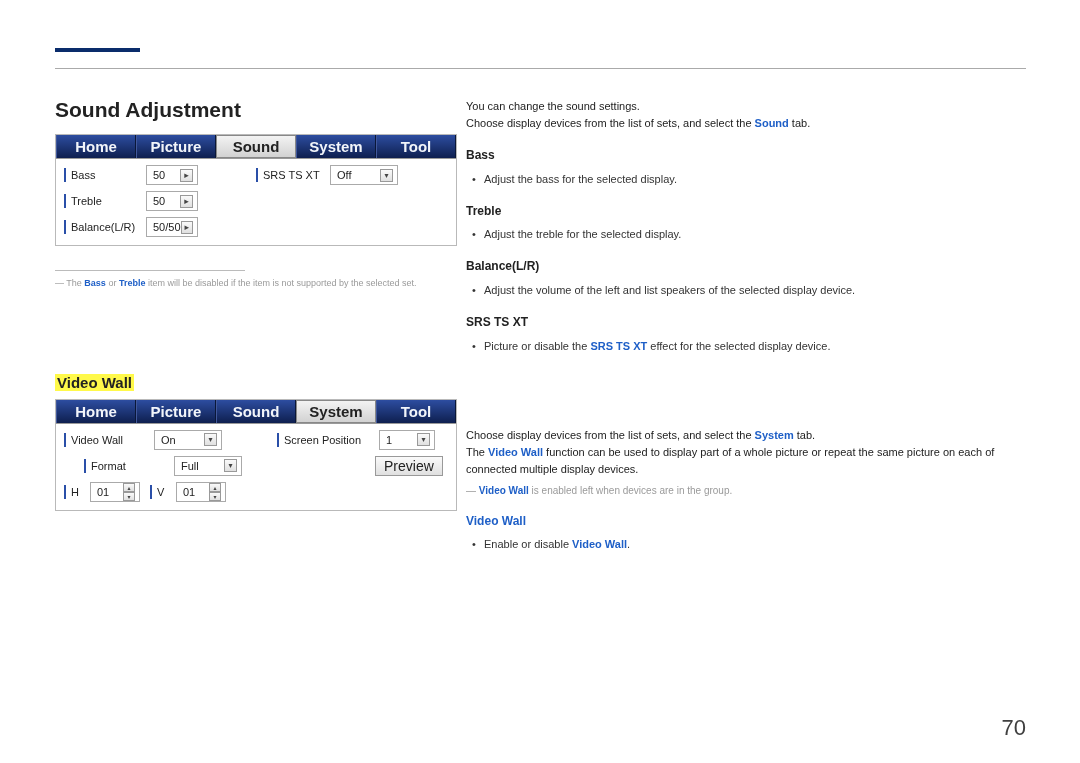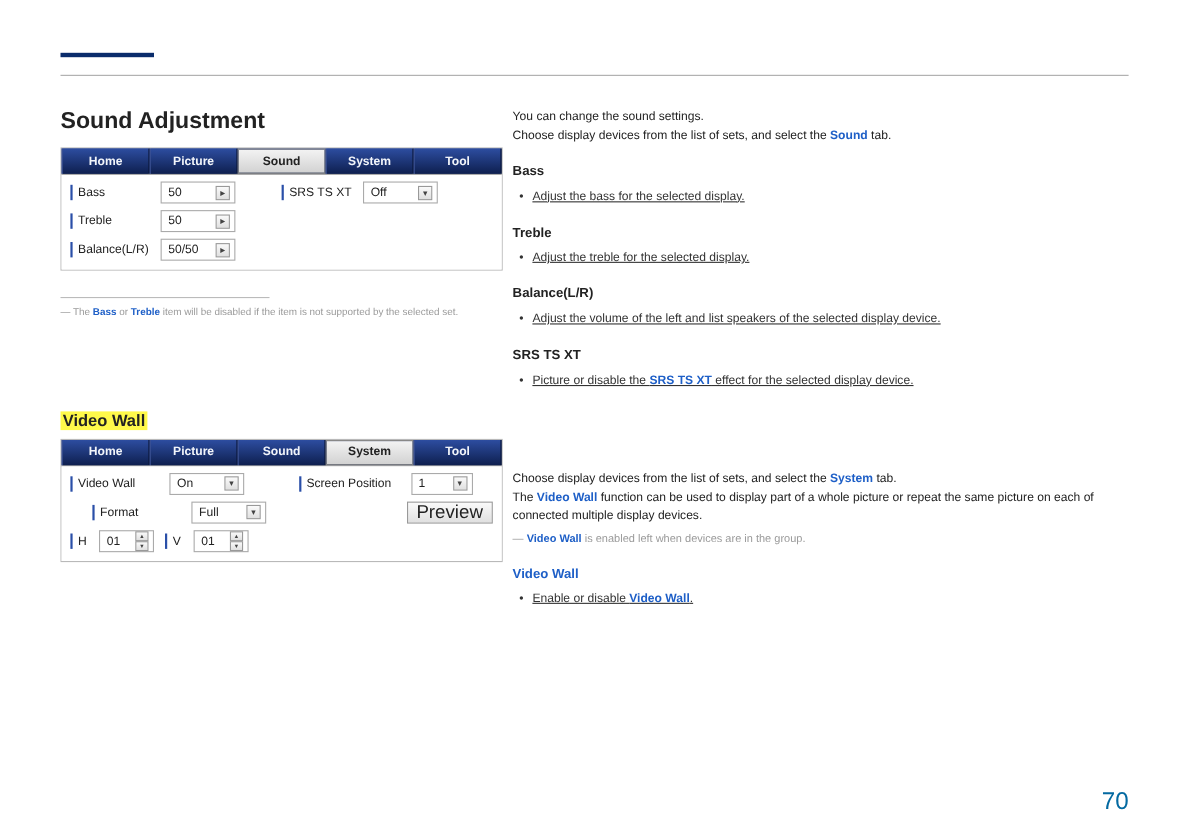--- a/index.html
+++ b/index.html
@@ -55,70 +55,70 @@
     display: flex;
     height: 24px;
     background: linear-gradient(#223a7f 0%, #0e1f4f 100%);
     border-bottom: 1px solid #999;
   }
   .tab {
     flex: 1;
     display: flex;
     align-items: center;
     justify-content: center;
-    font-size: 11px;
+    font-size: 15px;
     font-weight: bold;
     color: #f2f5fa;
     border-left: 1px solid #41589c;
     border-right: 1px solid #0a1738;
     background: linear-gradient(#2d4da0 0%, #0e1f4f 100%);
   }
   .tab.active {
     background: linear-gradient(#f3f3f3 0%, #d2d2d2 100%);
     color: #222;
     border: 1px solid #888;
   }
   .tab-body { background: #fff; padding: 6px 8px 8px 8px; }
   .cell { display: flex; align-items: center; gap: 5px; }
   .cell .bar { width: 2px; height: 14px; background: #2a4fa8; }
   .lbl { font-size: 11px; color: #222; }
   .field {
     height: 20px; border: 1px solid #aaa; background: #fff;
     display: flex; align-items: center; justify-content: space-between;
     padding: 0 4px 0 6px; font-size: 11px;
   }
-  .spin { width: 68px; }
+  .spin { width: 52px; }
   .drop { width: 68px; }
   .arrow-r {
     width: 13px; height: 13px; border:1px solid #999; background: linear-gradient(#fafafa,#e0e0e0);
     display:flex;align-items:center;justify-content:center;font-size:9px;color:#444;
   }
   .arrow-d {
     width: 13px; height: 13px; border:1px solid #999; background: linear-gradient(#fafafa,#e0e0e0);
     display:flex;align-items:center;justify-content:center;font-size:8px;color:#444;
   }
   .spinpair { display:flex; flex-direction:column; gap:0; }
   .spinpair div { width:12px;height:9px;border:1px solid #999;background:linear-gradient(#fafafa,#e0e0e0);font-size:6px;display:flex;align-items:center;justify-content:center;color:#444; }
   .note-line { border-top: 1px solid #bbb; width: 190px; margin: 24px 0 6px 0; }
   .note { font-size: 9px; color: #9a9a9a; line-height: 1.4; }
   .note .blue { color: #1e5fc7; font-weight: bold; }
   .right-col h4 { font-size: 12px; font-weight: bold; color: #222; margin-top: 14px; margin-bottom: 6px; }
   .right-col h4.blue { color: #1e5fc7; }
   ul.bul { list-style: none; padding-left: 18px; }
-  ul.bul li { font-size: 11px; color: #333; position: relative; margin: 2px 0; text-decoration: underline; }
+  ul.bul li { font-size: 11px; color: #333; position: relative; margin: 2px 0; }
   ul.bul li:before { content: "•"; position: absolute; left: -12px; font-size: 11px; }
   .blue-inline { color: #1e5fc7; font-weight: bold; }
   .section-gap { height: 70px; }
   .btn {
     height: 20px; border: 1px solid #999; background: linear-gradient(#fafafa,#e0e0e0);
-    font-size: 17px; padding: 0 8px; display: inline-flex; align-items: center;
+    font-size: 14px; padding: 0 8px; display: inline-flex; align-items: center;
   }
   .pagenum {
     position: absolute; bottom: 22px; right: 54px;
-    font-size: 22px; color: #0369a1;
+    font-size: 22px; color: #404040;
   }
 </style>
 </head>
 <body>
 
 <div class="page">
   <div class="header-block"></div>
   <div class="header-line"></div>
 
   <div class="columns">

